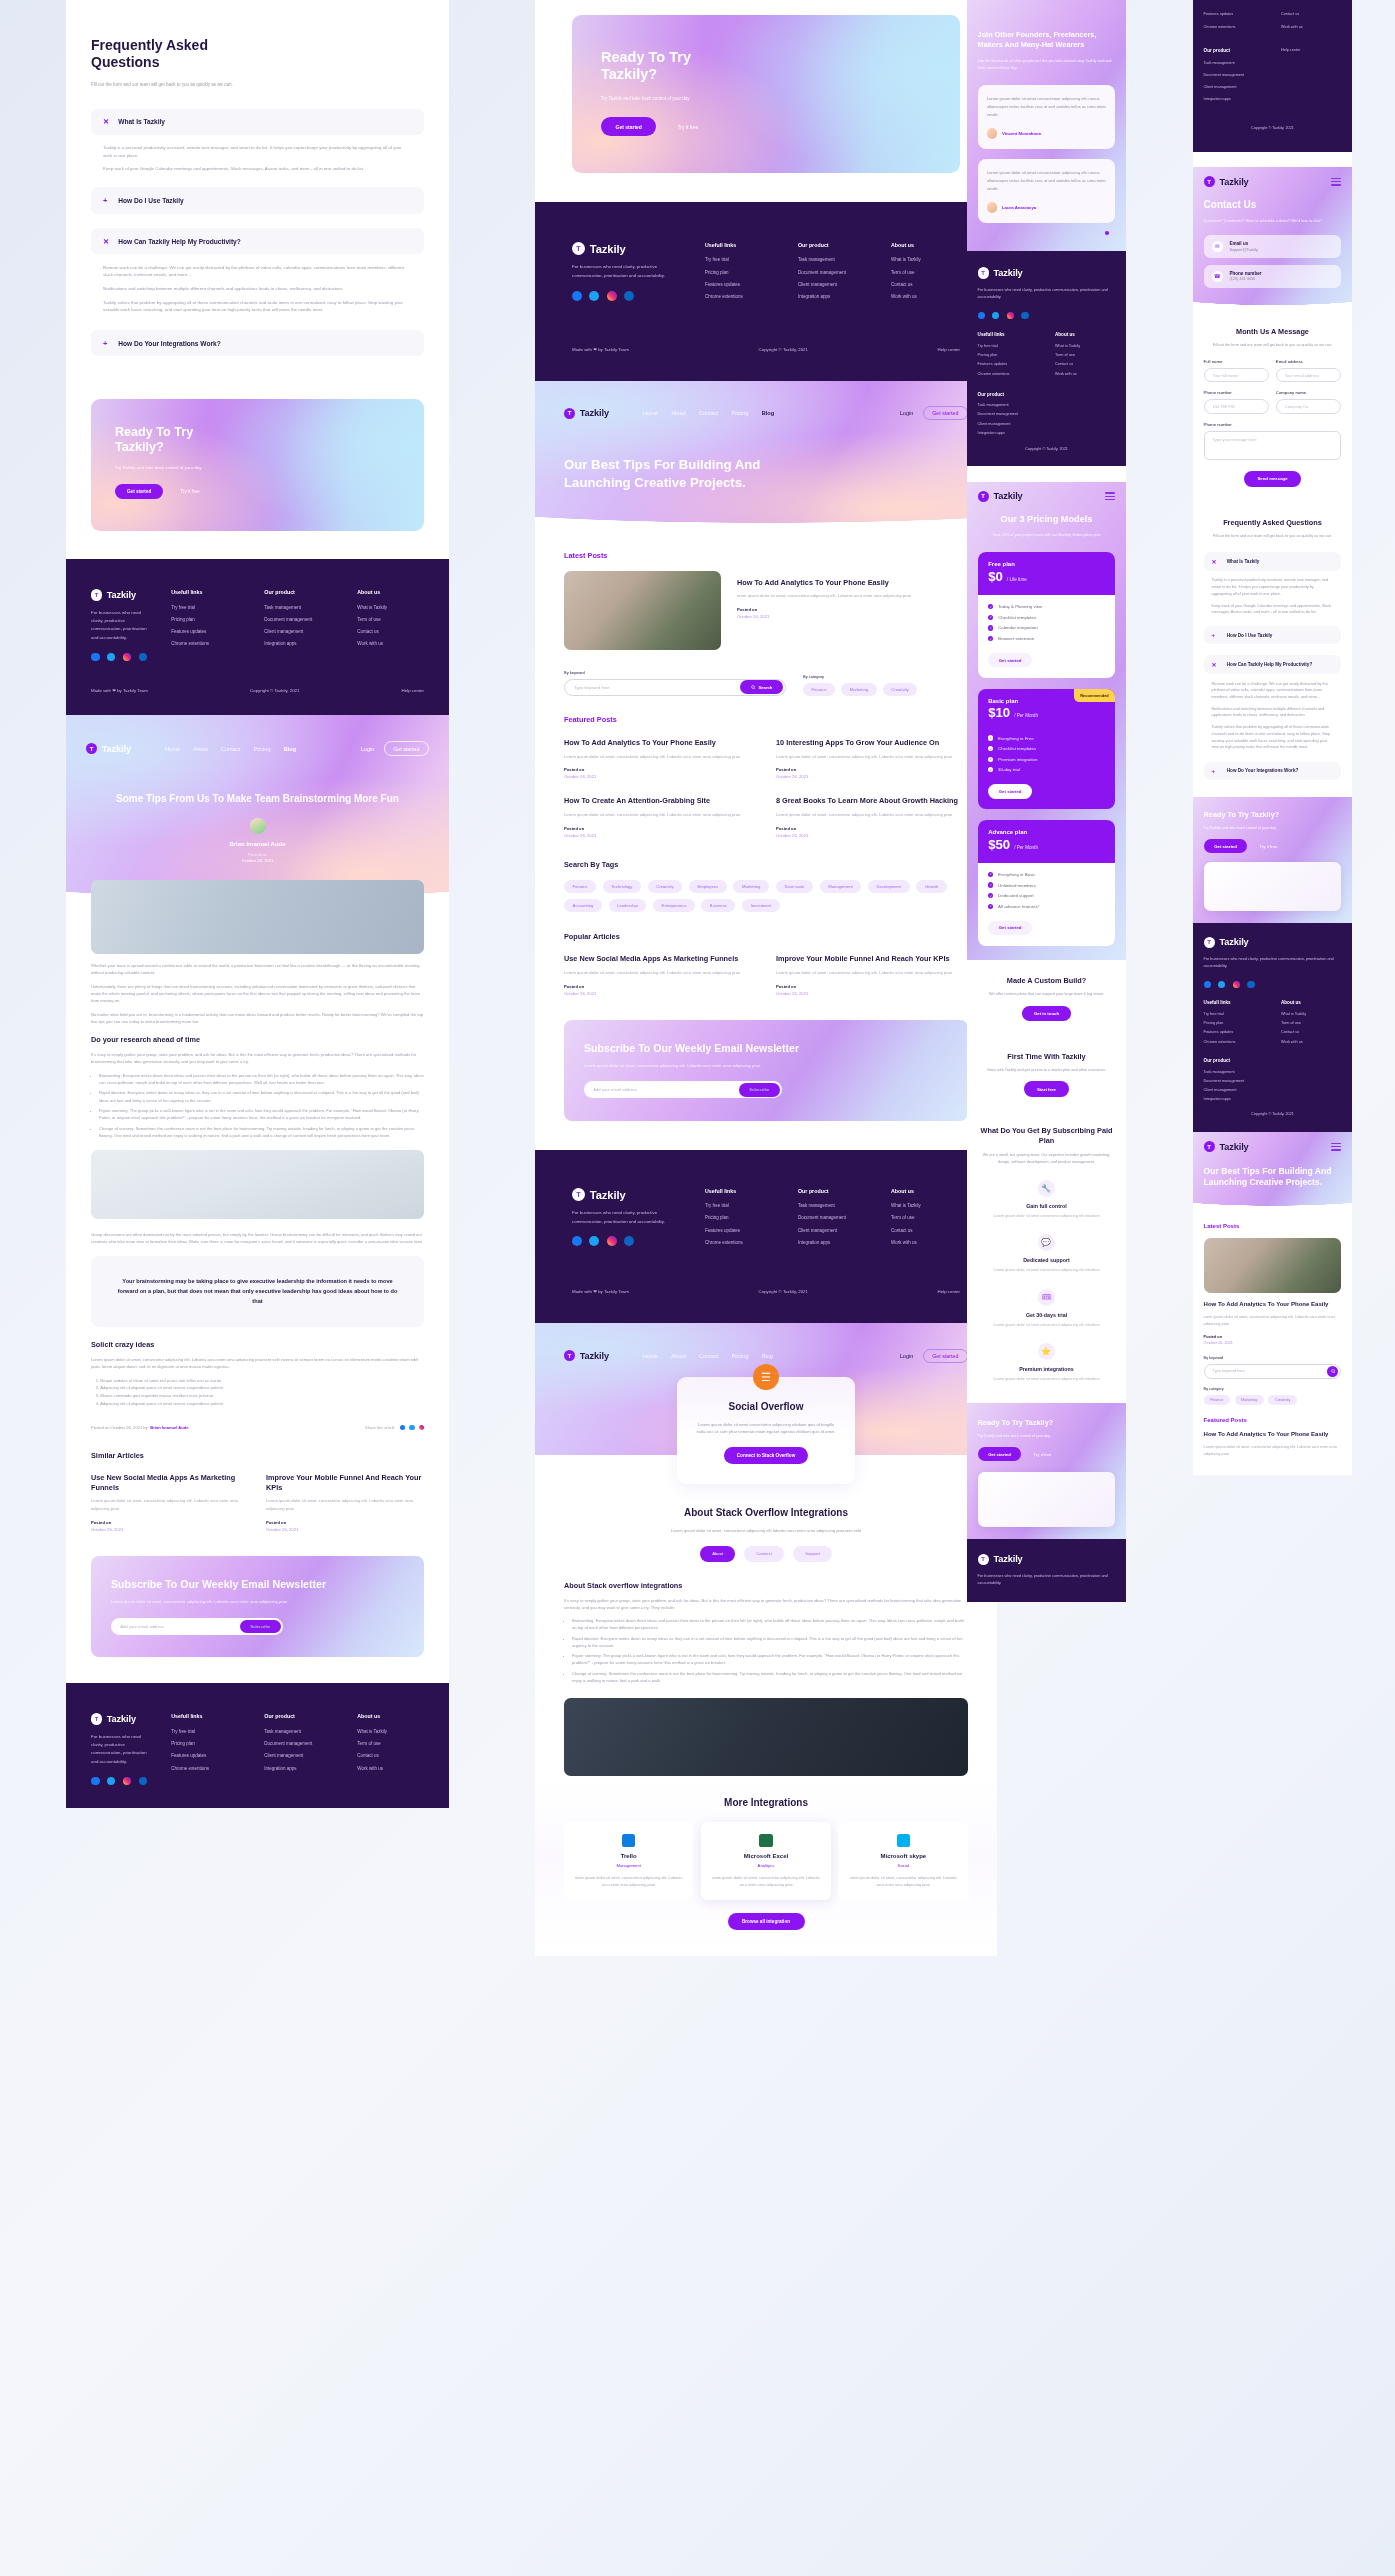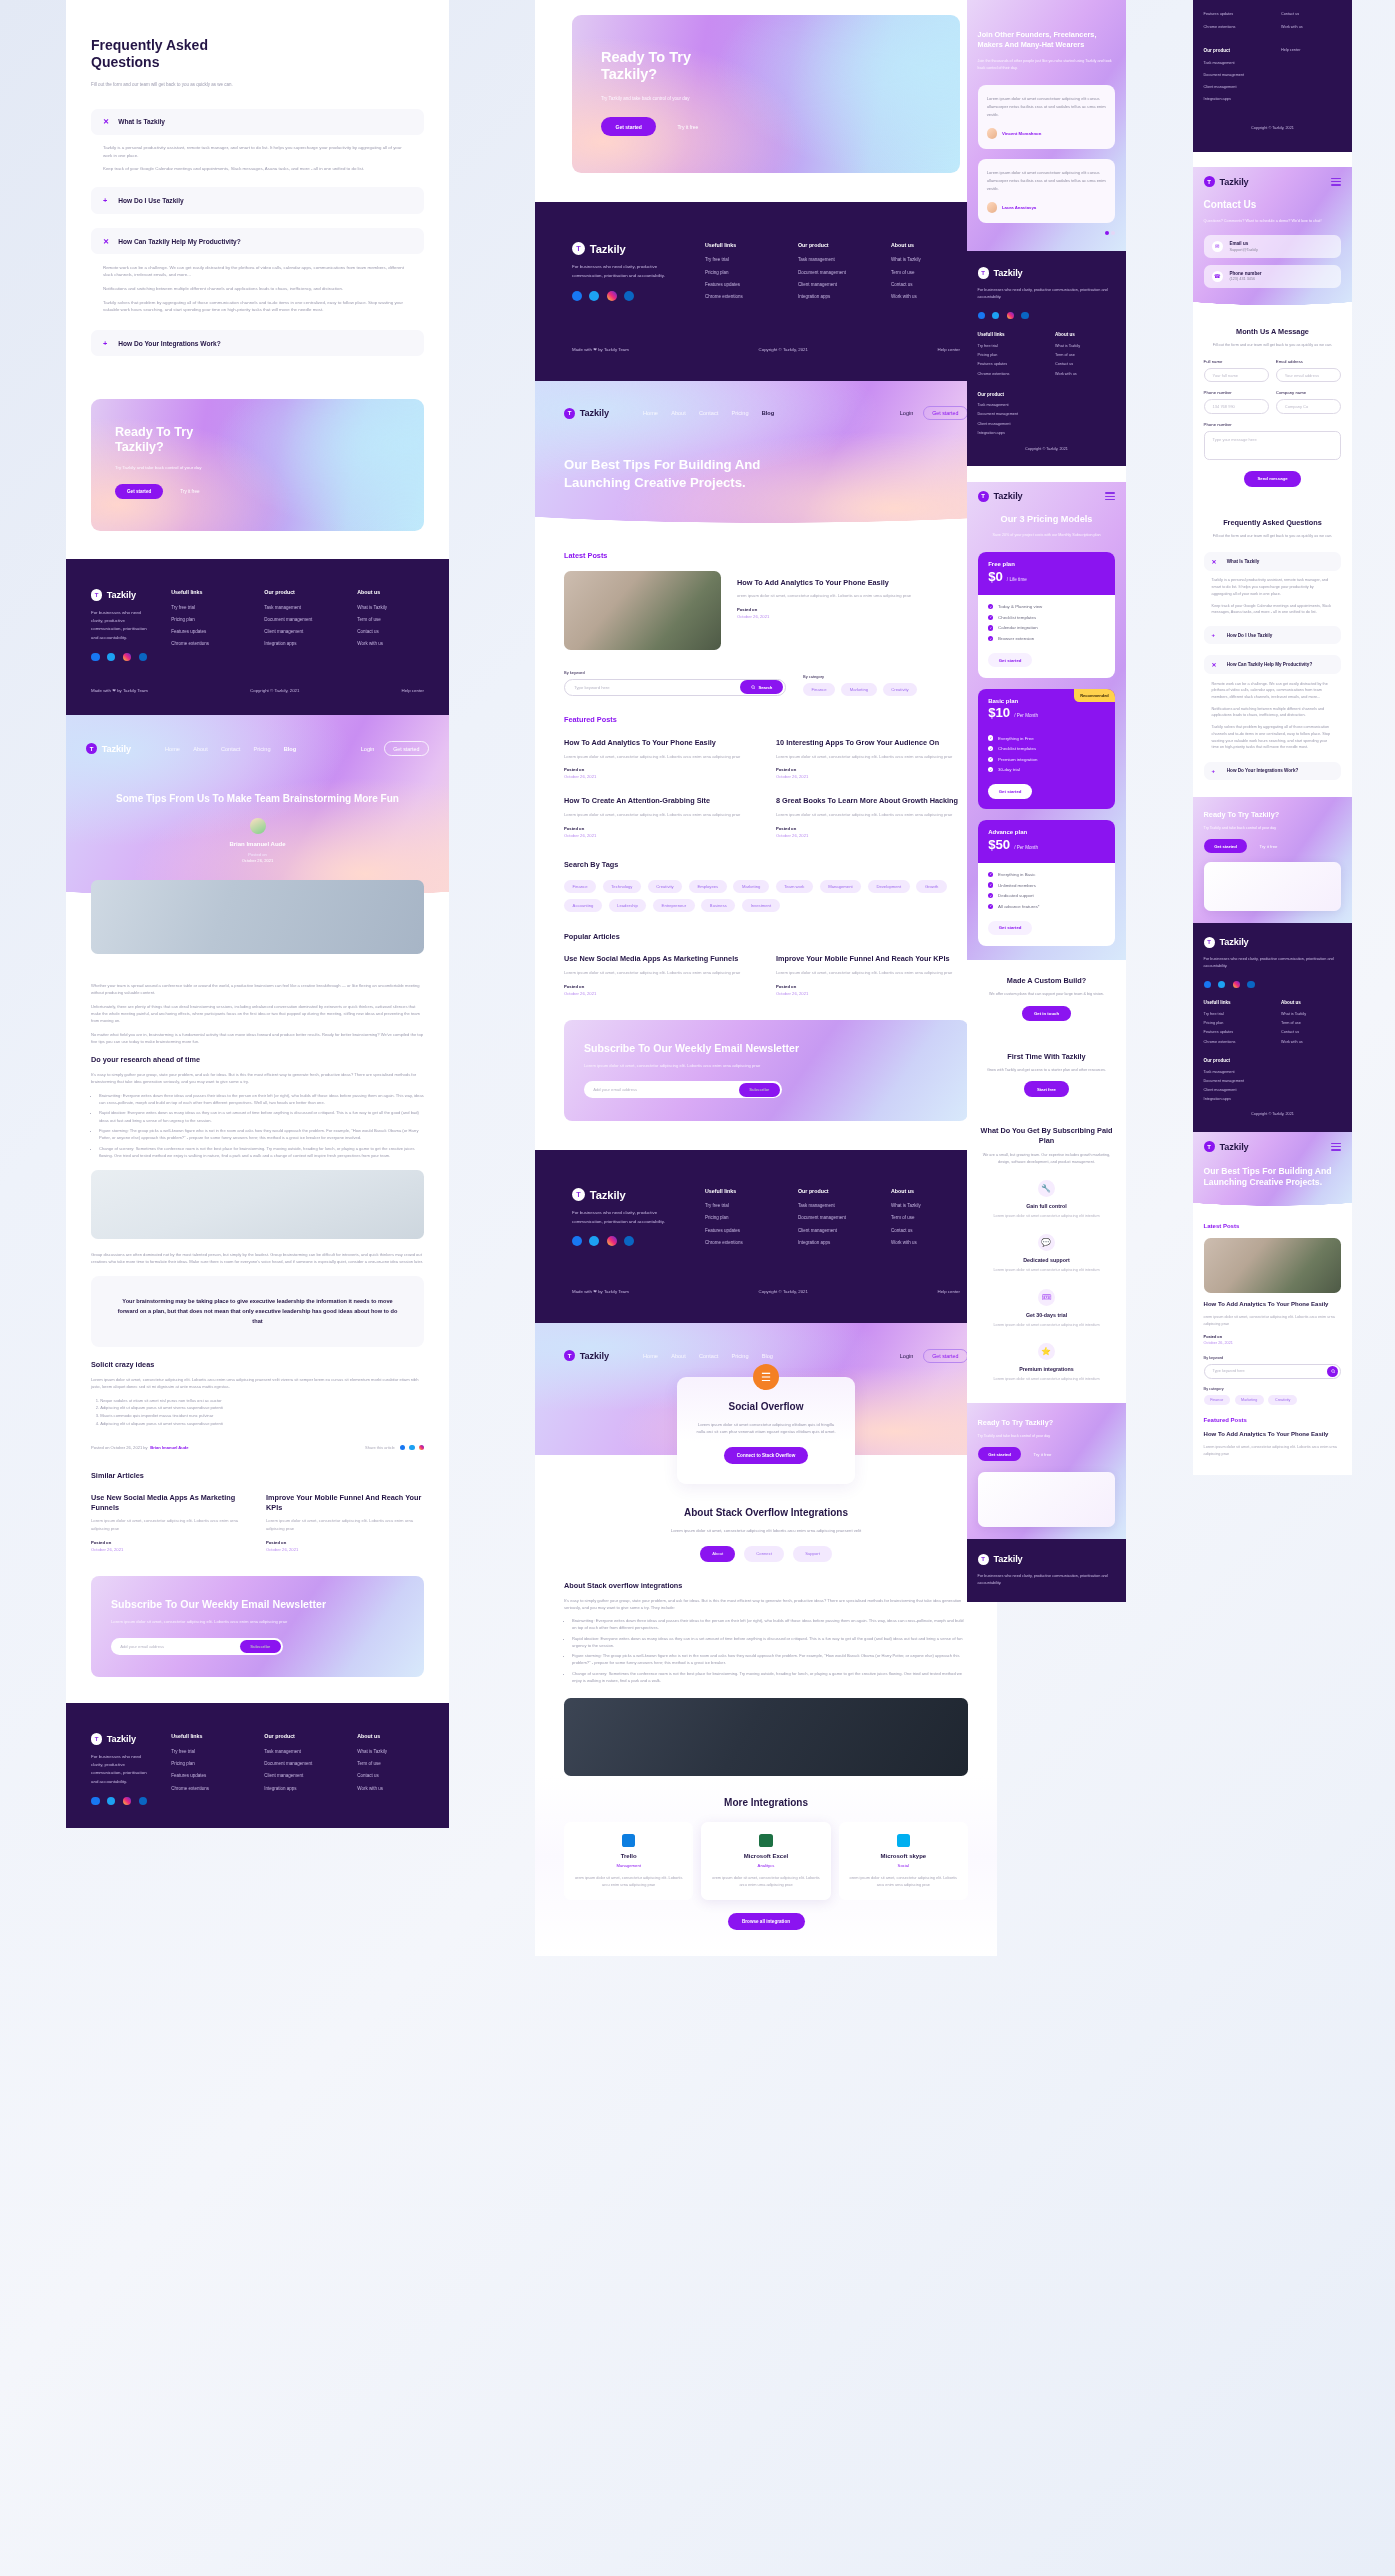--- a/index.html
+++ b/index.html
@@ -272,21 +272,21 @@
       <div style="font-size:4.1px;color:#f4e9ff;margin-top:4.6px">Posted on</div>
       <div style="font-size:4.1px;color:#fff;margin-top:1.3px">October 26, 2021</div>
     </div>
     <div class="wave-bottom"></div>
   </div>
 
   <div class="pad" style="margin-top:-29px;position:relative;z-index:3">
     <div class="photo meet" style="height:74px"></div>
   </div>
 
-  <div class="pad" style="padding-top:28px">
+  <div class="pad" style="padding-top:8px">
     <p style="font-size:4.1px;margin-bottom:6.6px">Whether your team is spread around a conference table or around the world, a productive brainstorm can feel like a creative breakthrough — or like fleeing an uncomfortable meeting without producing valuable content.</p>
     <p style="font-size:4.1px;margin-bottom:6.6px">Unfortunately, there are plenty of things that can derail brainstorming sessions, including unbalanced conversation dominated by extroverts or quick thinkers, awkward silences that make the whole meeting painful, and anchoring effects, where participants focus on the first idea or two that popped up during the meeting, stifling new ideas and preventing the team from moving on.</p>
     <p style="font-size:4.1px;margin-bottom:10.6px">No matter what field you are in, brainstorming is a fundamental activity that can move ideas forward and produce better results. Ready for better brainstorming? We've compiled the top five tips you can use today to make brainstorming more fun.</p>
 
     <h2 style="font-size:7.3px;margin:9.2px 0 6.6px">Do your research ahead of time</h2>
     <p style="font-size:4.1px;margin-bottom:6.6px">It's easy to simply gather your group, state your problem, and ask for ideas. But is this the most efficient way to generate fresh, productive ideas? There are specialised methods for brainstorming that take idea generation seriously, and you may want to give some a try.</p>
     <ul style="padding-left:8px">
       <li style="font-size:4.1px;color:#9b9aae;line-height:1.75;margin-bottom:3.3px">Brainwriting: Everyone writes down three ideas and passes their ideas to the person on their left (or right), who builds off those ideas before passing them on again. This way, ideas can cross-pollinate, morph and build on top of each other from different perspectives. Well all, two heads are better than one.</li>
       <li style="font-size:4.1px;color:#9b9aae;line-height:1.75;margin-bottom:3.3px">Rapid ideation: Everyone writes down as many ideas as they can in a set amount of time before anything is discussed or critiqued. This is a fun way to get all the good (and bad) ideas out fast and bring a sense of fun urgency to the session.</li>
       <li style="font-size:4.1px;color:#9b9aae;line-height:1.75;margin-bottom:3.3px">Figure storming: The group picks a well-known figure who is not in the room and asks how they would approach the problem. For example, "How would Barack Obama (or Harry Potter, or anyone else) approach this problem?" - prepare for some funny answers here; this method is a great ice breaker for everyone involved.</li>

